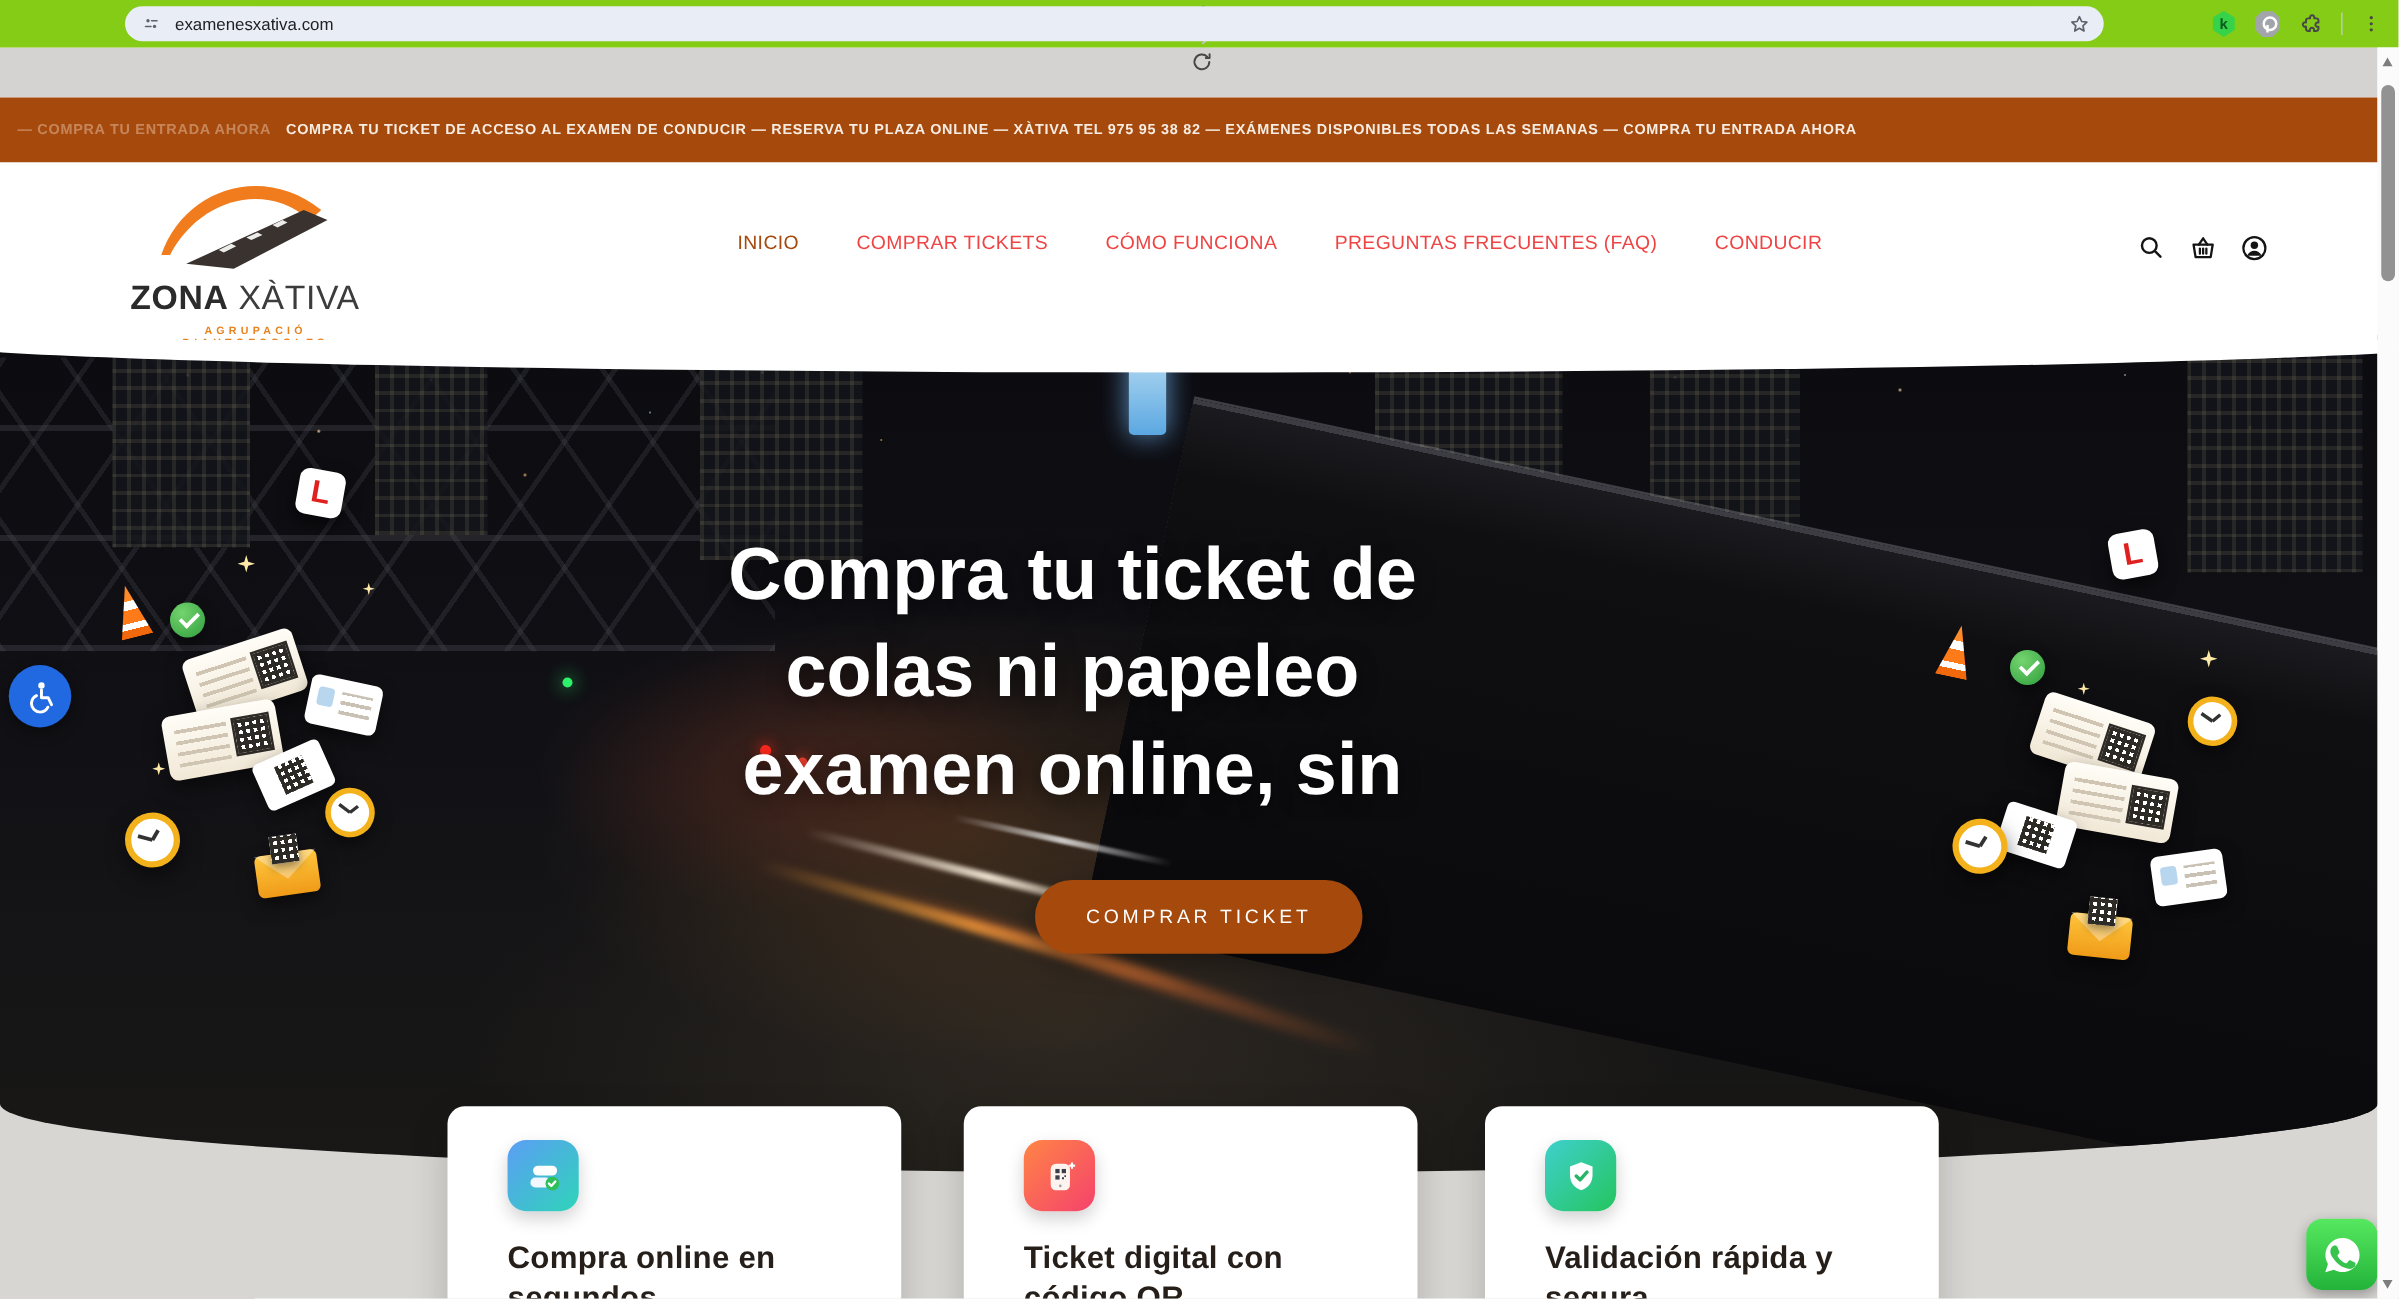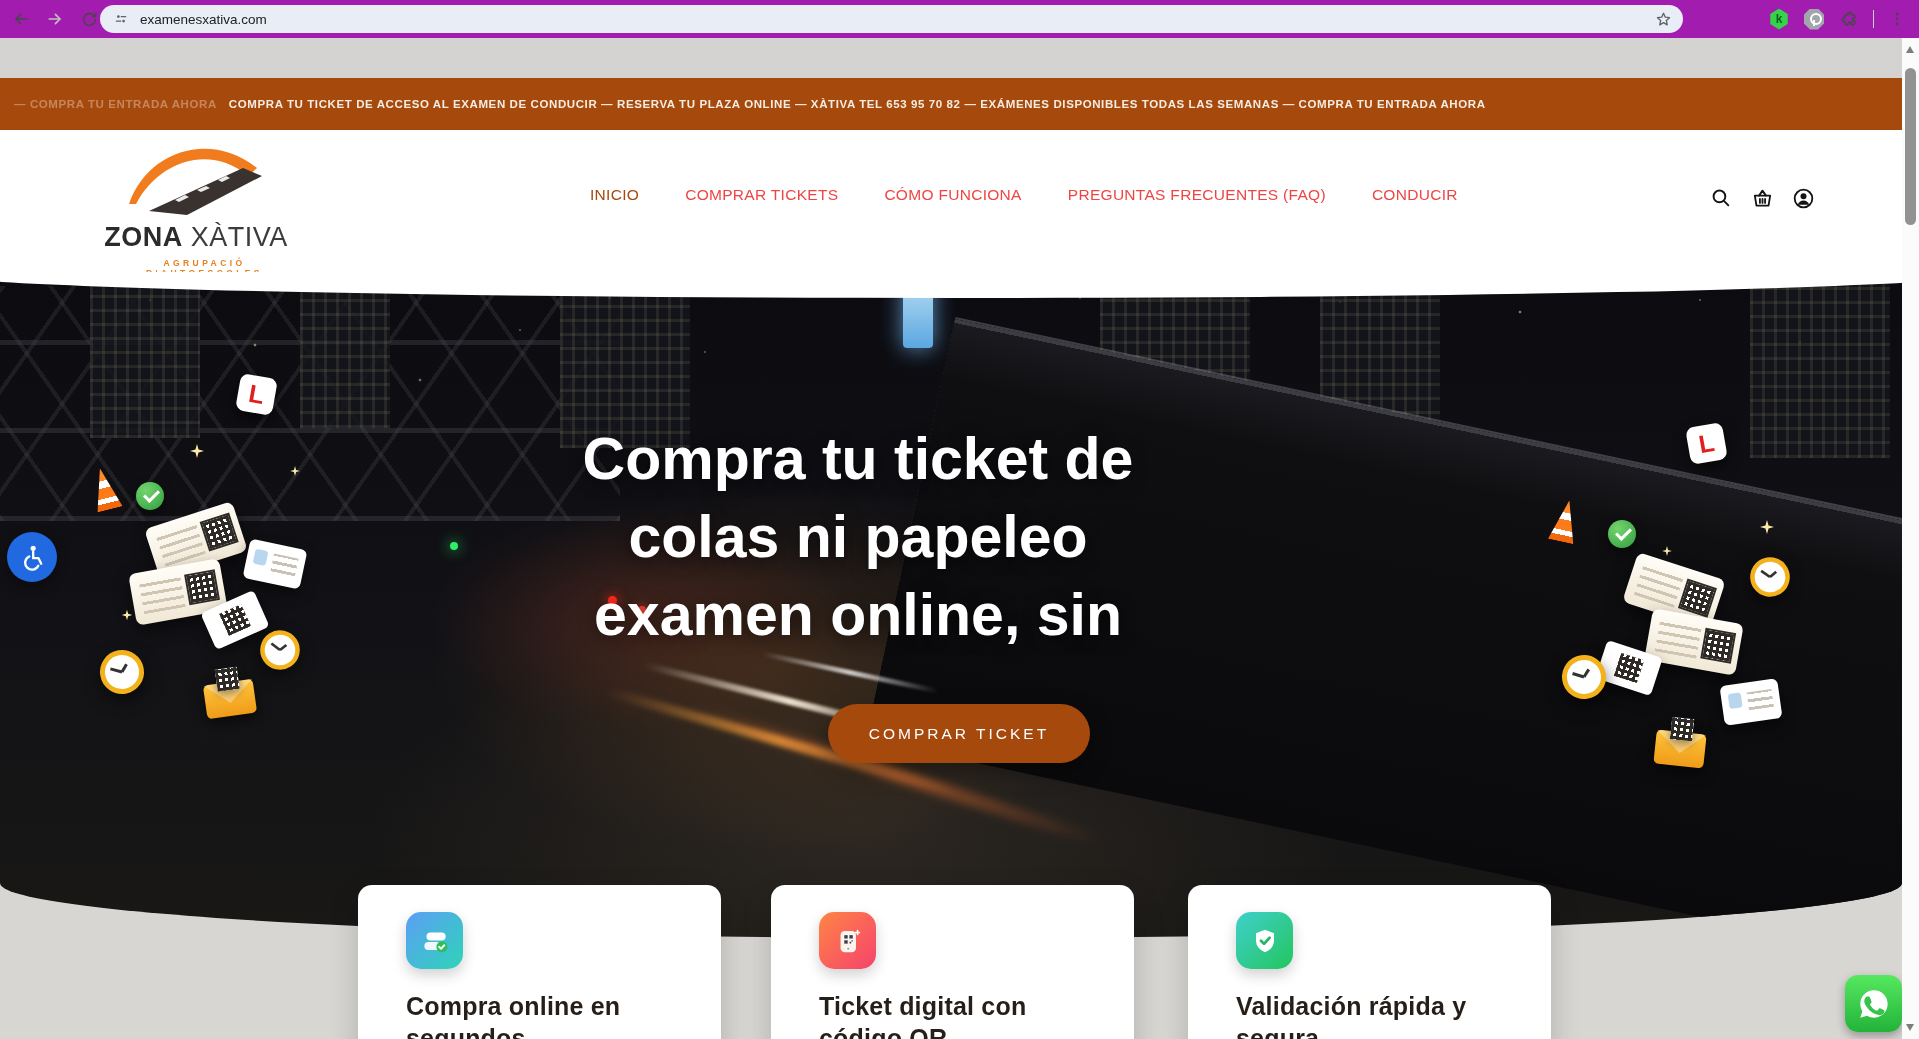--- a/index.html
+++ b/index.html
@@ -1,21 +1,21 @@
 <!DOCTYPE html>
 <html style="--accent: #a5490d; --acc-blue: #2069e0;"><head>
 <meta charset="utf-8">
 <style>
   * { margin:0; padding:0; box-sizing:border-box; }
   html,body { width:1919px; height:1039px; overflow:hidden; background:#fff;
               font-family:"Liberation Sans", sans-serif; }
   .stage { position:relative; width:1919px; height:1039px; overflow:hidden; background:#fff; }
 
   
-  .browser-bar { position:absolute; left:0; top:0; width:1919px; height:38px; background:#a21caf; z-index:40; display:flex; align-items:center; }
+  .browser-bar { position:absolute; left:0; top:0; width:1919px; height:38px; background:#84cc16; z-index:40; display:flex; align-items:center;flex-direction:column; }
   .nav-btn { width:30px; height:30px; border-radius:50%; display:flex; align-items:center; justify-content:center; margin-left:4px; cursor:pointer; }
   .nav-btn:first-child { margin-left:6px; }
   .omnibox { position:absolute; left:100px; top:5px; width:1583px; height:28px; background:#e9edf6; border-radius:14px; display:flex; align-items:center; padding:0 10px 0 12px; }
   .omni-url { font-size:13.5px; color:#202124; margin-left:10px; flex:1; }
   .ext-area { position:absolute; right:0; top:0; height:38px; display:flex; align-items:center; }
   .ext-icon { width:26px; height:26px; display:flex; align-items:center; justify-content:center; margin-right:9px; cursor:pointer; }
   .keeper-hex { width:19px; height:21px; background:#35d24a; clip-path:polygon(50% 0,96% 26%,96% 74%,50% 100%,4% 74%,4% 26%); display:flex; align-items:center; justify-content:center; font-weight:800; font-size:12px; color:#0b5c1d; }
   .lock-hex { width:20px; height:21px; background:#a2a6ab; clip-path:polygon(30% 0,70% 0,100% 28%,100% 72%,70% 100%,30% 100%,0 72%,0 28%); position:relative; }
   .lock-hex::before { content:""; position:absolute; left:6px; top:4px; width:8px; height:8px; border:2.4px solid #fff; border-radius:50%; }
   .lock-hex::after  { content:""; position:absolute; left:9px; top:11px; width:2.4px; height:6px; background:#fff; }
@@ -162,21 +162,21 @@
   .sb-thumb { position:absolute; left:3px; top:30px; width:11px; height:157px; border-radius:5.5px; background:#929292; cursor:pointer; }
 </style>
 </head>
 <body>
 
 <div class="stage">
 
   <div class="gray-strip"></div>
   <div class="announce">
     <span class="lead">— COMPRA TU ENTRADA AHORA</span>
-    <span class="main">COMPRA TU TICKET DE ACCESO AL EXAMEN DE CONDUCIR — RESERVA TU PLAZA ONLINE — XÀTIVA TEL 653 95 70 82 — EXÁMENES DISPONIBLES TODAS LAS SEMANAS — COMPRA TU ENTRADA AHORA</span>
+    <span class="main">COMPRA TU TICKET DE ACCESO AL EXAMEN DE CONDUCIR — RESERVA TU PLAZA ONLINE — XÀTIVA TEL 975 95 38 82 — EXÁMENES DISPONIBLES TODAS LAS SEMANAS — COMPRA TU ENTRADA AHORA</span>
   </div>
 
   <div class="gray-bottom"></div>
 
   <div class="hero">
     <div class="truss"></div>
     <div class="bld" style="left:90px;top:0;width:110px;height:170px;"></div>
     <div class="bld" style="left:300px;top:10px;width:90px;height:150px;"></div>
     <div class="bld" style="left:560px;top:0;width:130px;height:180px;"></div>
     <div class="bld" style="left:1100px;top:0;width:150px;height:160px;"></div>

